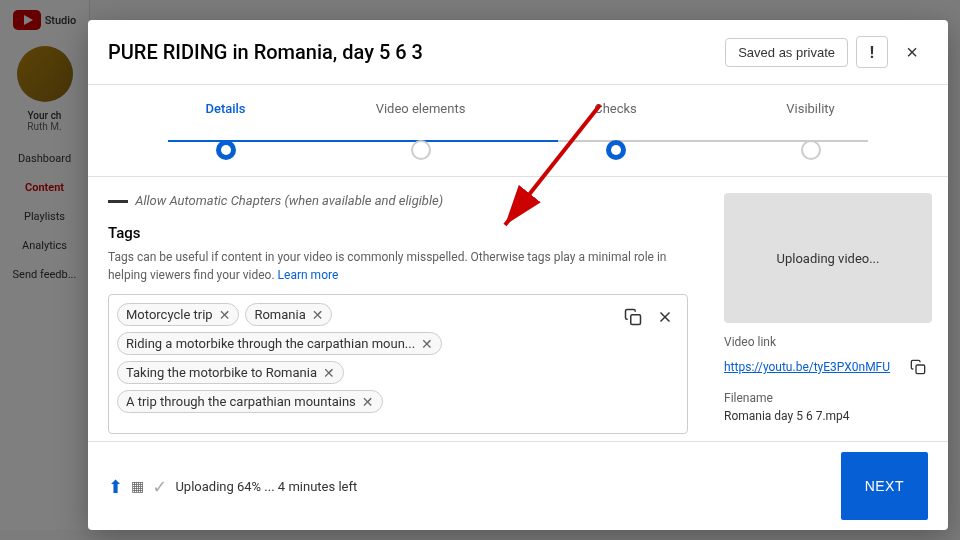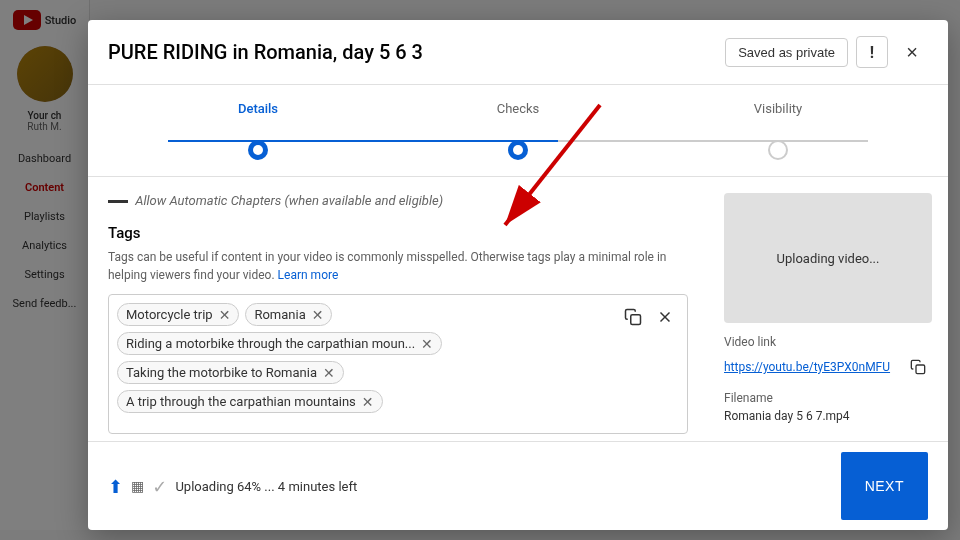--- a/index.html
+++ b/index.html
@@ -443,23 +443,20 @@
   <div class="sidebar-item active">
     <span>Content</span>
   </div>
   <div class="sidebar-item">
     <span>Playlists</span>
   </div>
   <div class="sidebar-item">
     <span>Analytics</span>
   </div>
   <div class="sidebar-item">
-    <span>Settings</span>
-  </div>
-  <div class="sidebar-item">
     <span>Send feedb...</span>
   </div>
 </div>
 
 <div class="overlay"></div>
 
 <div class="modal">
 
   <div class="modal-header">
     <span class="modal-title">PURE RIDING in Romania, day 5 6 3</span>
@@ -474,20 +471,24 @@
     <div class="stepper-line"></div>
     <div class="stepper-line-active"></div>
 
     <div class="step">
       <span class="step-label active">Details</span>
       <div class="step-circle active">
         <svg width="12" height="12" viewBox="0 0 12 12">
             <circle cx="6" cy="6" r="5" fill="white"></circle>
           </svg>
       </div>
+    </div>
+    <div class="step">
+      <span class="step-label inactive">Video elements</span>
+      <div class="step-circle inactive"></div>
     </div>
     <div class="step">
       <span class="step-label inactive">Checks</span>
       <div class="step-circle completed">
         <svg width="12" height="12" viewBox="0 0 12 12">
             <circle cx="6" cy="6" r="5" fill="white"></circle>
           </svg>
       </div>
     </div>
     <div class="step">

